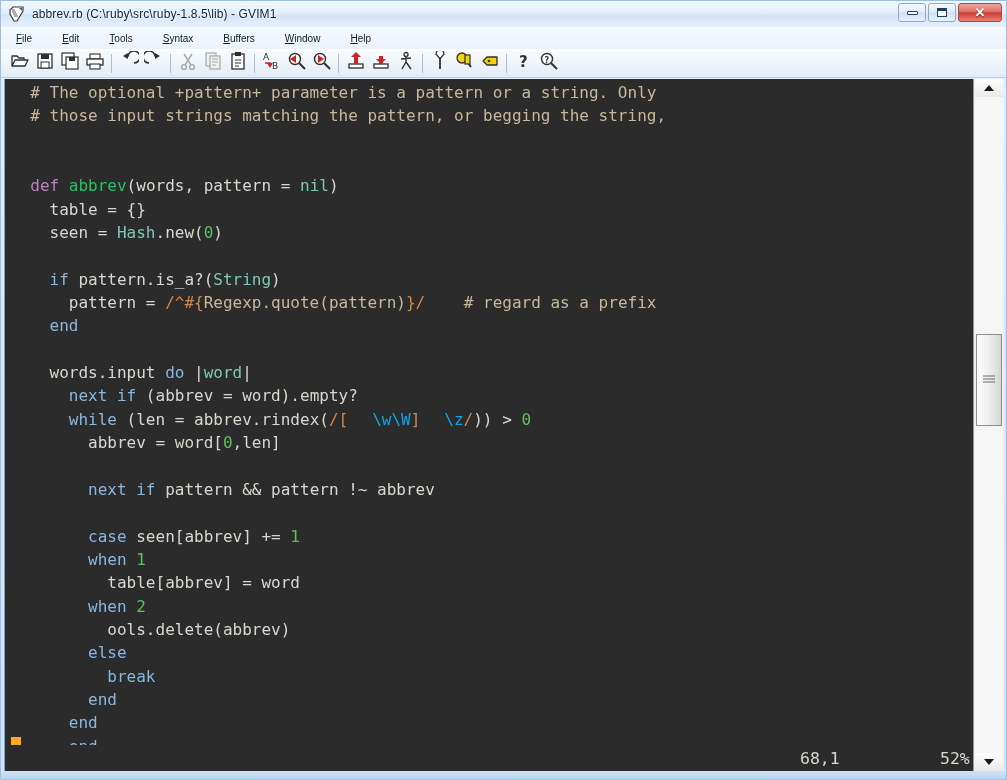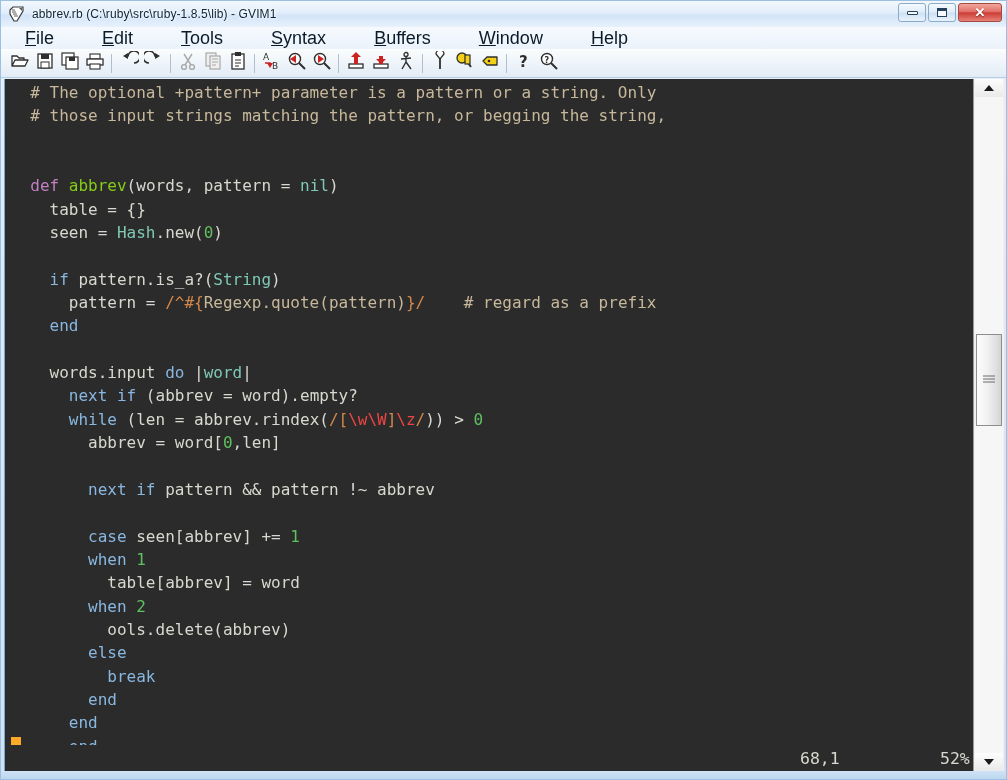--- a/index.html
+++ b/index.html
@@ -58,22 +58,22 @@
 
   
   #menubar {
     position: absolute; left: 0; top: 26px;
     width: 1005px; height: 22px;
     background: linear-gradient(to bottom, #f6fafe 0%, #eaf2fb 100%);
     display: flex; align-items: center;
     border-bottom: 1px solid #c8d9ea;
   }
   .menu-item {
-    font-size: 18px; color: #0a1a28;
-    padding: 2px 9px; margin: 0 15px;
+    font-size: 10px; color: #0a1a28;
+    padding: 2px 9px; margin: 0 6px;
     white-space: nowrap;
   }
   .menu-item u { text-decoration: underline; }
 
   
   #toolbar {
     position: absolute; left: 0; top: 48px;
     width: 1005px; height: 29px;
     background: linear-gradient(to bottom, #fbfdfe 0%, #eef4fa 50%, #e3ecf6 100%);
     display: flex; align-items: center;
@@ -120,25 +120,25 @@
     width: 10px; height: 19px;
     background: #ffa726;
     vertical-align: -4px;
     margin-right: -10px;
   }
 
   
   .c-comment { color: #c7b89b; }
   .c-keyword { color: #89b7e0; }
   .c-define  { color: #c080c0; }
-  .c-func    { color: #84cc16; }
+  .c-func    { color: #22c55e; }
   .c-const   { color: #7ec9b4; }
   .c-number  { color: #60c060; }
   .c-regex   { color: #d2884a; }
-  .c-regesc  { color: #ef4444; }
+  .c-regesc  { color: #0ea5e9; margin-left: 24px; }
   .c-interp  { color: #c7b89b; }
   .c-ident   { color: #d8d8d0; }
   .c-blockvar{ color: #7ec9b4; }
 
   
   #statusline {
     position: absolute; left: 0; top: 666px;
     width: 968px; height: 26px;
     background: #2b2b2b;
     color: #d8d8d0;

